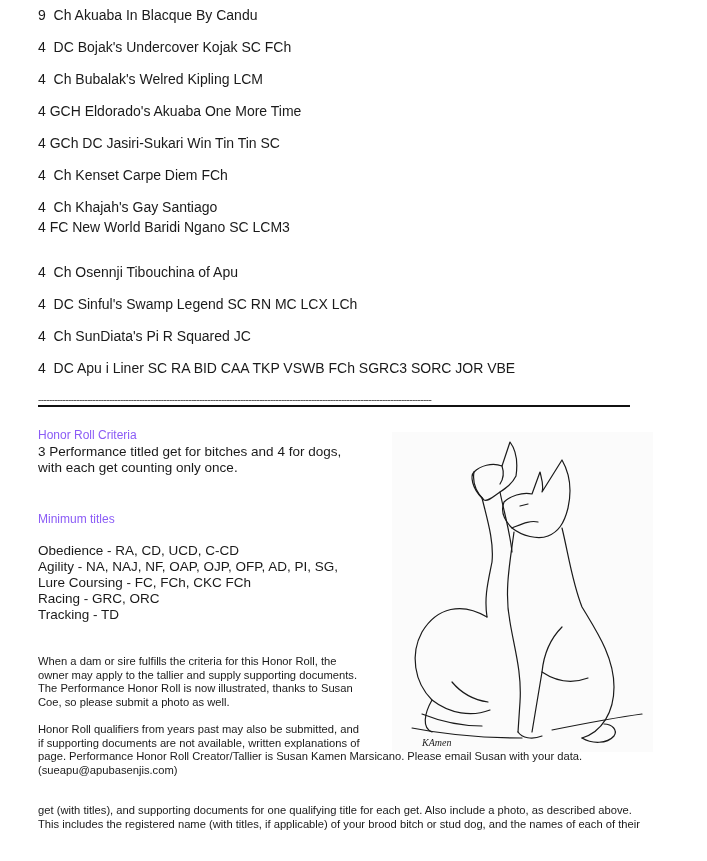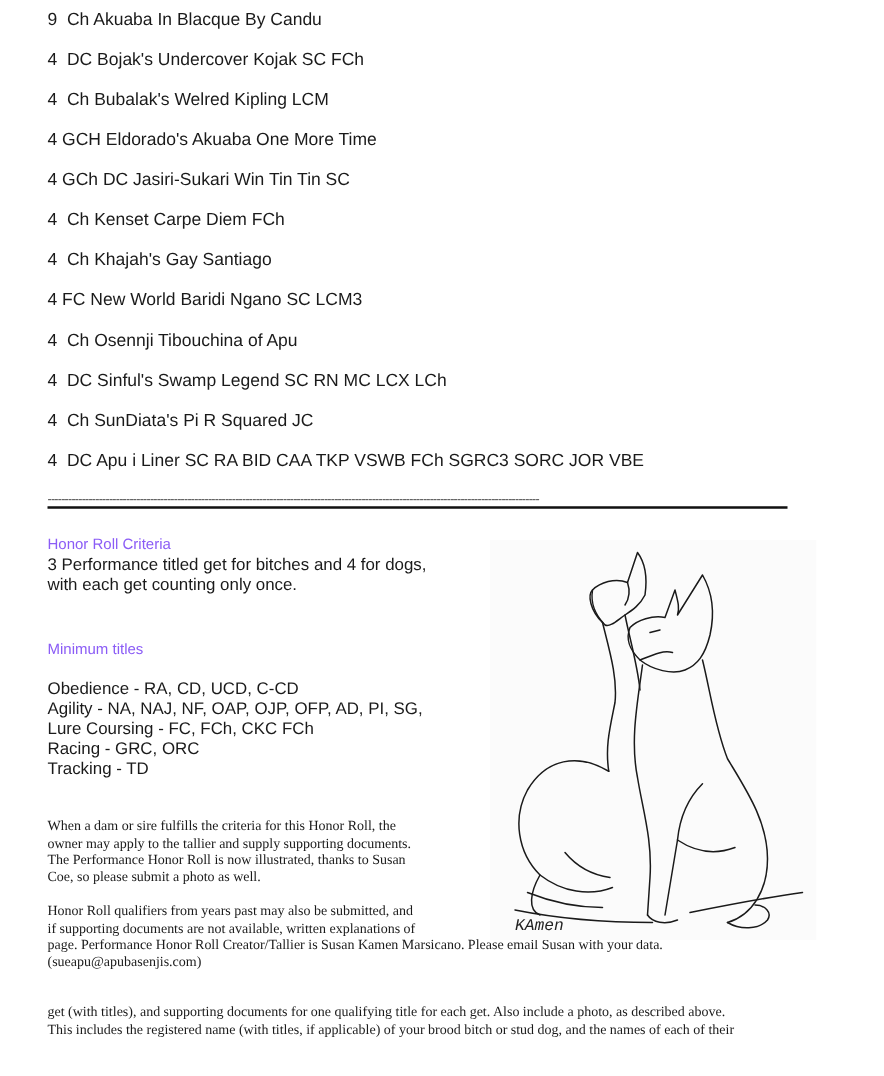--- a/index.html
+++ b/index.html
@@ -22,43 +22,43 @@
     background: #111;
   }
   .heading {
     position: absolute; left: 38px; font-size: 12px; line-height: 19px;
     text-underline-offset: 2px; color: #8b5cf6;
   }
   .para {
     position: absolute; left: 38px; font-size: 13.5px; line-height: 16px; color: #1a1a1a;
   }
   .small {
-    position: absolute; left: 38px; font-size: 11.2px; line-height: 13.6px; color: #1a1a1a; font-family: Liberation Serif, serif;
+    position: absolute; left: 38px; font-size: 11.2px; line-height: 13.6px; color: #1a1a1a;
   }
   .illustration {
     position: absolute; left: 392px; top: 432px; width: 261px; height: 320px;
     background: #fbfbfb;
   }
   .signature {
-    position: absolute; left: 20px; bottom: 4px;
-    font-family: Liberation Mono, monospace; font-style: italic; font-size: 13px; color: #222;
+    position: absolute; left: 30px; bottom: 4px;
+    font-family: Liberation Serif, serif; font-style: italic; font-size: 10px; color: #222;
   }
 </style>
 </head>
 <body>
 
 <div class="list">
   <div class="entry" style="top:7px">9  Ch Akuaba In Blacque By Candu</div>
   <div class="entry" style="top:39px">4  DC Bojak's Undercover Kojak SC FCh</div>
   <div class="entry" style="top:71px">4  Ch Bubalak's Welred Kipling LCM</div>
   <div class="entry" style="top:103px">4 GCH Eldorado's Akuaba One More Time</div>
   <div class="entry" style="top:135px">4 GCh DC Jasiri-Sukari Win Tin Tin SC</div>
   <div class="entry" style="top:167px">4  Ch Kenset Carpe Diem FCh</div>
   <div class="entry" style="top:199px">4  Ch Khajah's Gay Santiago</div>
-  <div class="entry" style="top:231px">4 FC New World Baridi Ngano SC LCM3</div>
+  <div class="entry" style="top:219px">4 FC New World Baridi Ngano SC LCM3</div>
   <div class="entry" style="top:264px">4  Ch Osennji Tibouchina of Apu</div>
   <div class="entry" style="top:296px">4  DC Sinful's Swamp Legend SC RN MC LCX LCh</div>
   <div class="entry" style="top:328px">4  Ch SunDiata's Pi R Squared JC</div>
   <div class="entry" style="top:360px">4  DC Apu i Liner SC RA BID CAA TKP VSWB FCh SGRC3 SORC JOR VBE</div>
 </div>
 
 <div class="sep">------------------------------------------------------------------------------------------------------------------------------------------------</div>
 <div class="sep-line"></div>
 
 <div class="heading" style="top:426px">Honor Roll Criteria</div>

